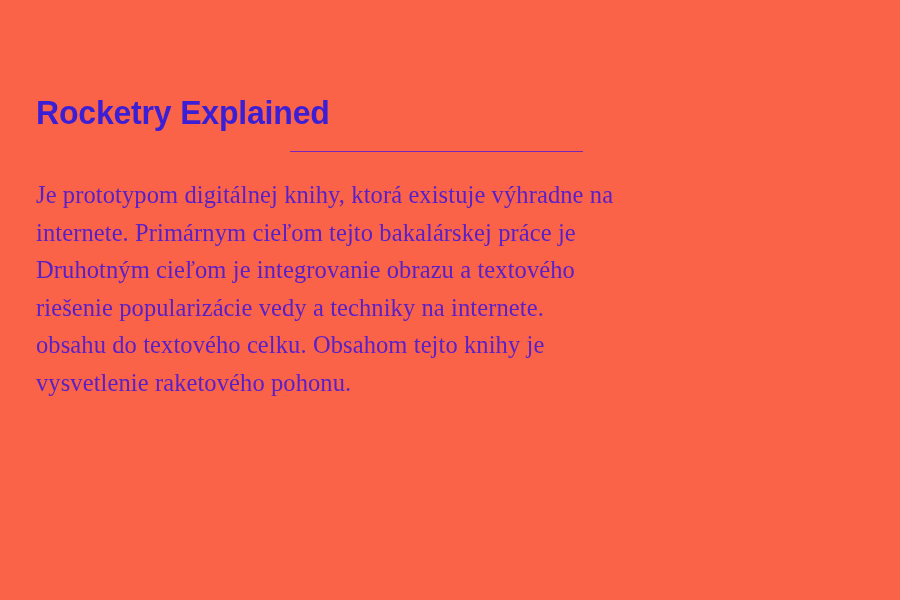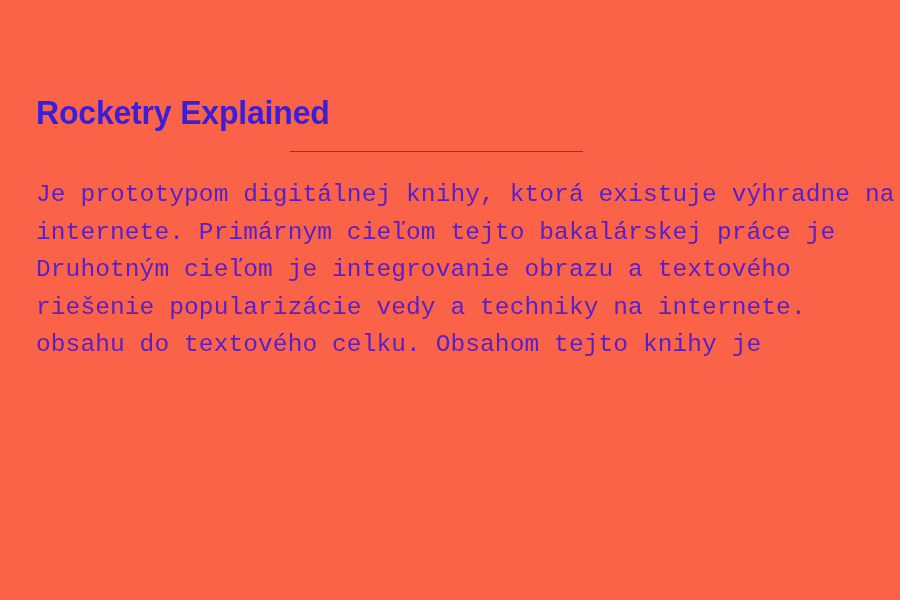--- a/index.html
+++ b/index.html
@@ -42,21 +42,21 @@
   #divider {
     margin-top: 18px;
     width: 293px;
     height: 1px;
     background: #7a26b8;
     border: 0;
     padding: 0;
   }
   #body-copy {
     margin-top: 24px;
-    font-family: Liberation Mono, monospace;
+    font-family: Liberation Serif, serif;
     font-size: 24.5px;
     line-height: 37.6px;
     color: #5a20c8;
     letter-spacing: 0.1px;
     width: 760px;
   }
   #body-copy .line {
     display: block;
     white-space: nowrap;
   }
@@ -70,16 +70,17 @@
     <h1 id="heading" style="color: rgb(58, 31, 214);">Rocketry Explained</h1>
 
     <hr id="divider" style="background: rgb(122, 38, 184);">
 
     <div id="body-copy" style="color: rgb(90, 32, 200);">
       <span class="line">Je prototypom digitálnej knihy, ktorá existuje výhradne na</span>
       <span class="line">internete. Primárnym cieľom tejto bakalárskej práce je</span>
       <span class="line">Druhotným cieľom je integrovanie obrazu a textového</span>
       <span class="line">riešenie popularizácie vedy a techniky na internete.</span>
       <span class="line">obsahu do textového celku. Obsahom tejto knihy je</span>
+      <span class="line">vysvetlenie raketového pohonu.</span>
     </div>
 
   </div>
 </div>
 
 </body></html>

